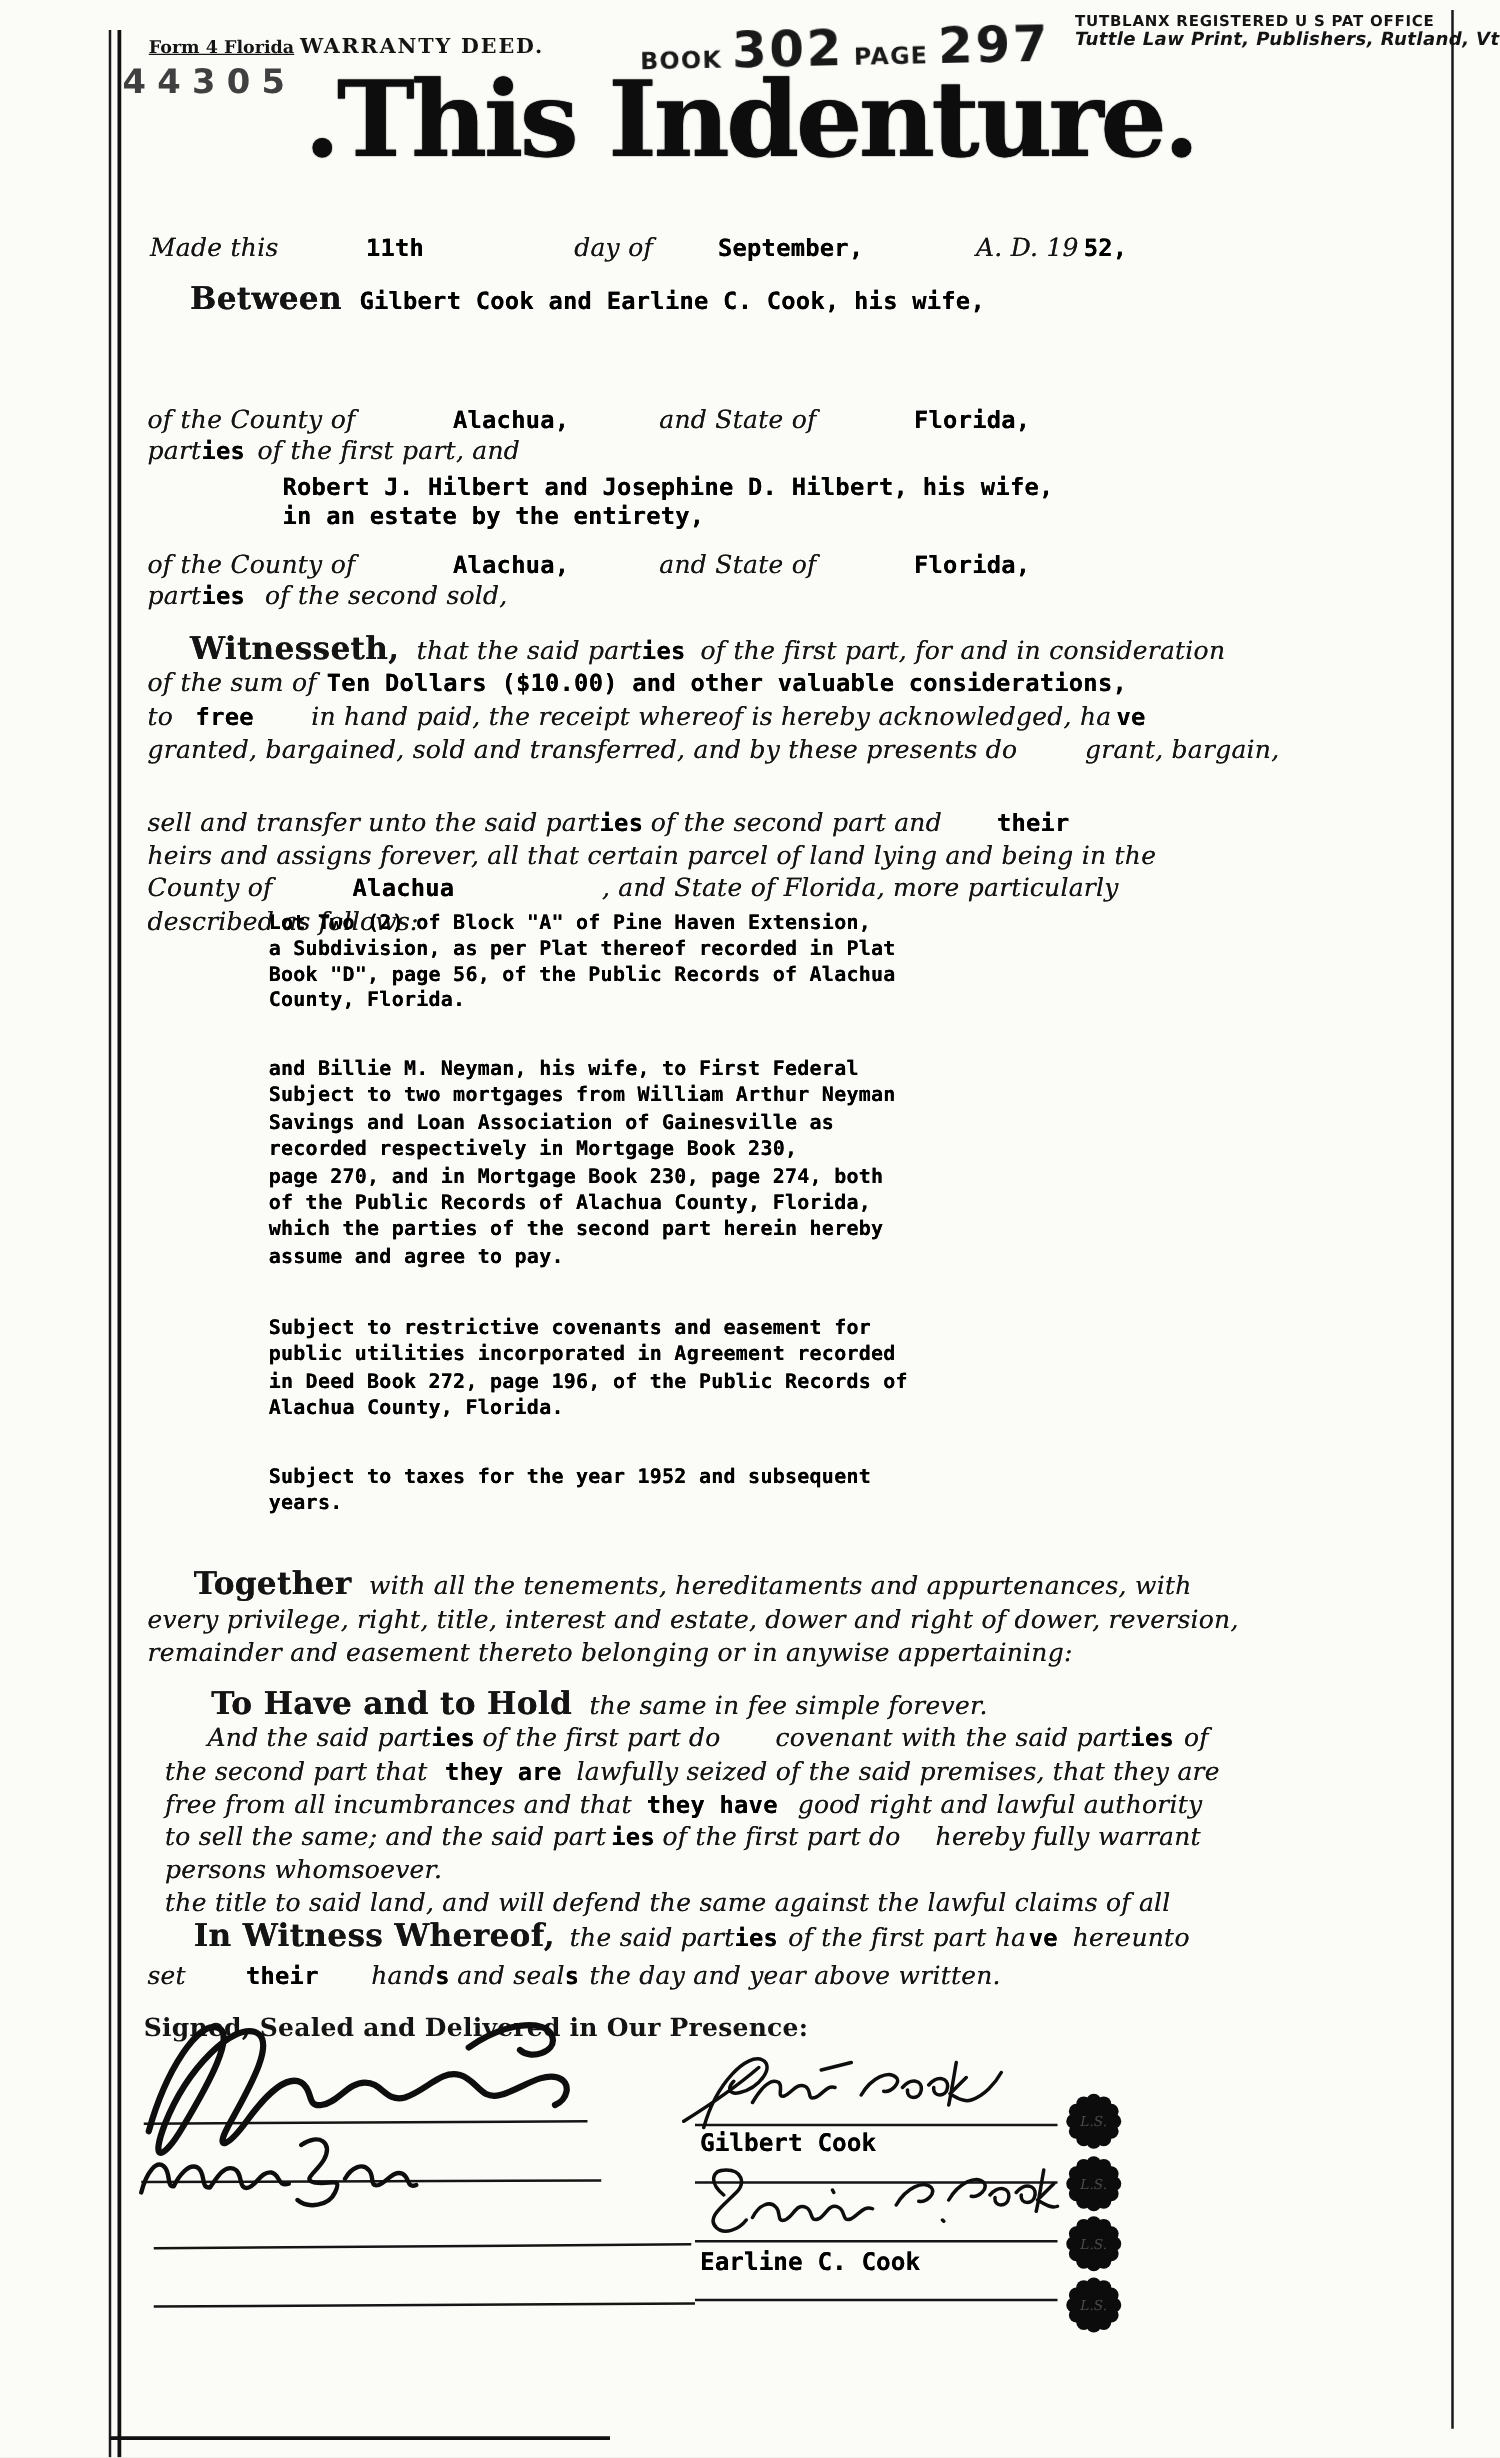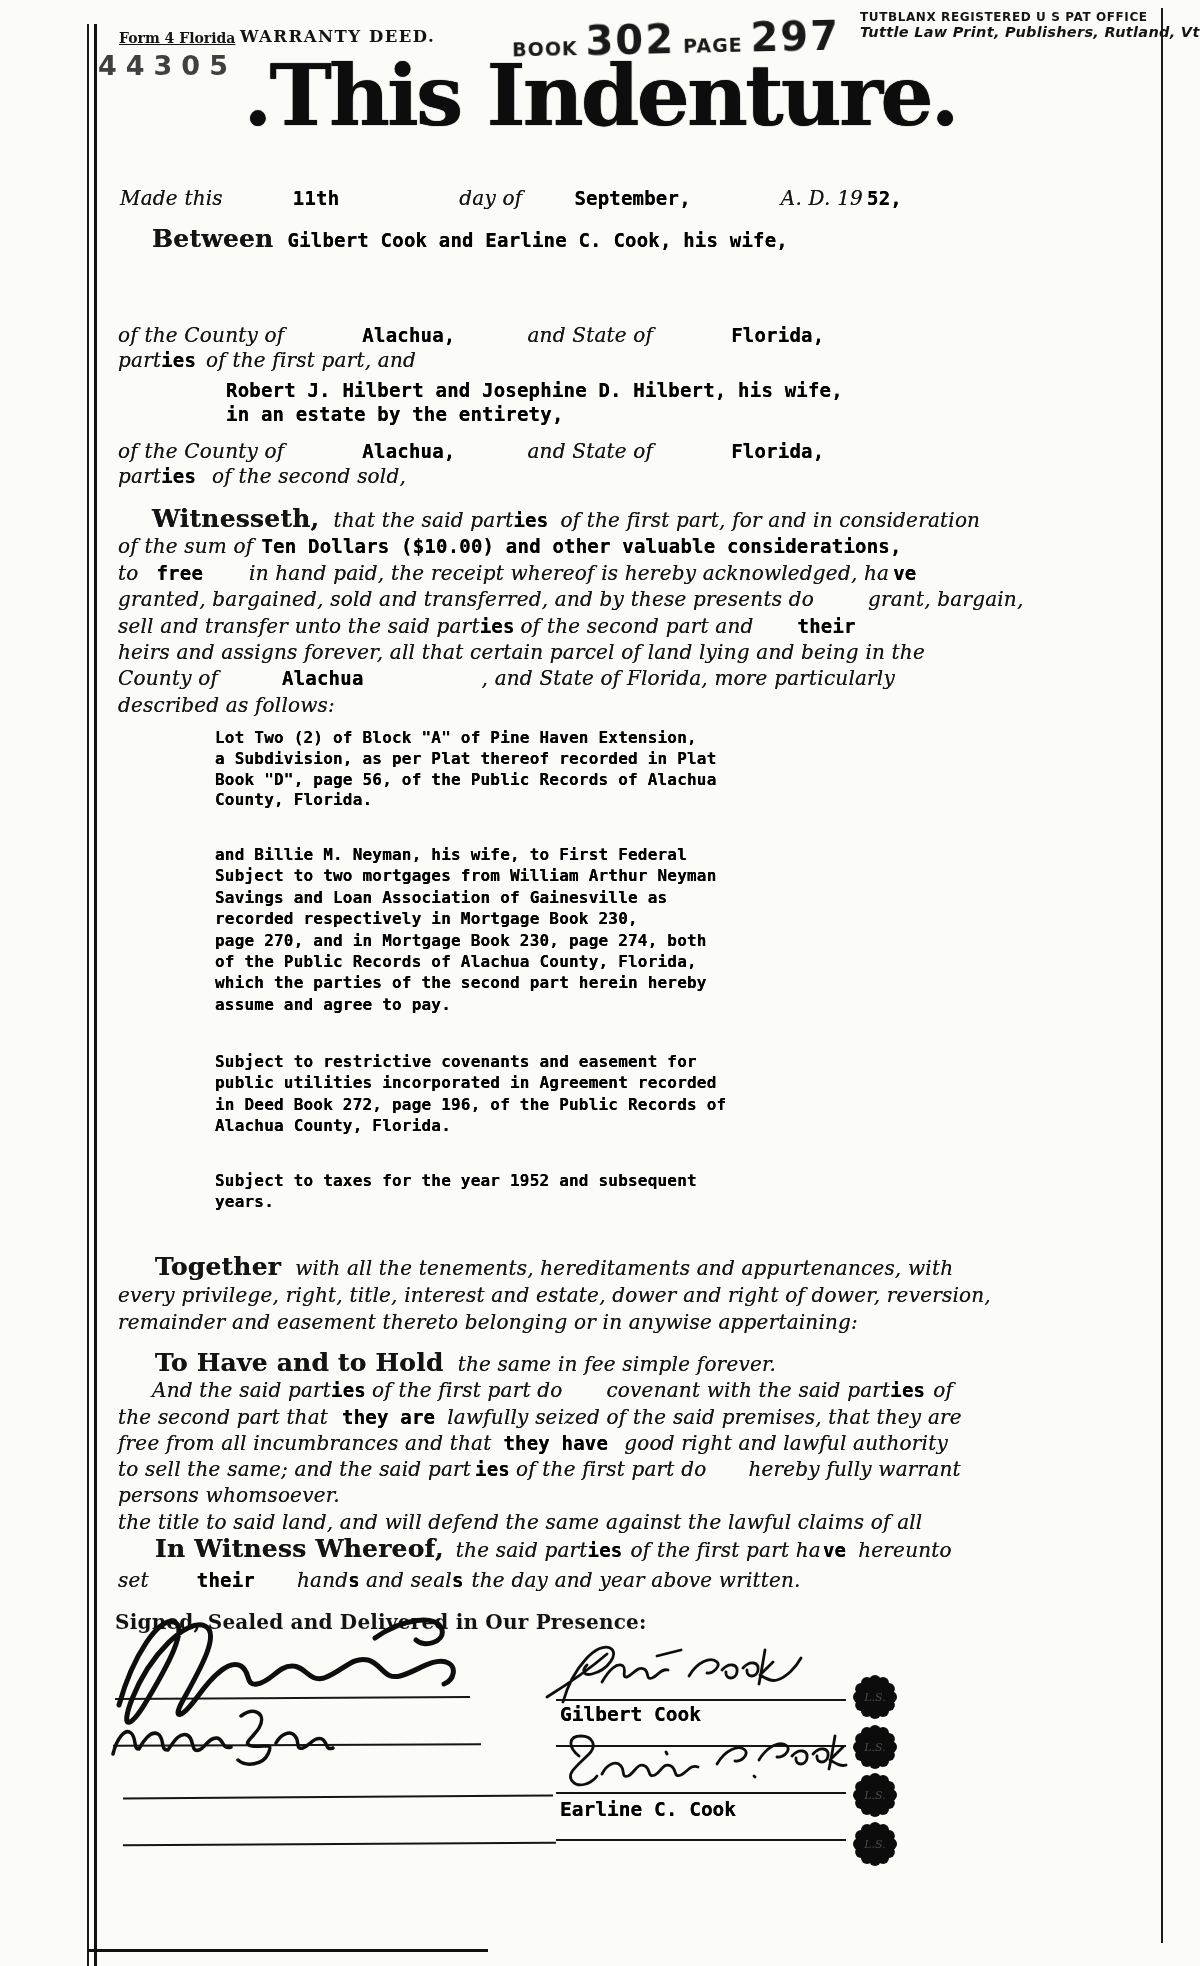--- a/index.html
+++ b/index.html
@@ -44,21 +44,21 @@
   #p-county2{left:118px;top:439px;line-height:23.5px;}
   #p-parties2{left:118px;top:464px;line-height:23.5px;}
   #p-witnesseth{left:118px;top:504px;line-height:24.4px;}
   .desc{position:absolute;white-space:nowrap;}
   .desc .seg-type{font-size:16px;}
   #d-lot{left:215px;top:728px;line-height:20.8px;}
   #d-mort{left:215px;top:844px;line-height:21.4px;}
   #d-cov{left:215px;top:1051px;line-height:21.4px;}
   #d-tax{left:215px;top:1170px;line-height:21.4px;}
   #p-together{left:118px;top:1252px;line-height:26px;}
-  #p-habendum{left:118px;top:1348px;line-height:24.3px;}
+  #p-habendum{left:132px;top:1348px;line-height:24.3px;}
   #p-witness{left:118px;top:1534px;line-height:30px;}
   #attestation{left:115px;top:1610px;font:bold 20px "DejaVu Serif",serif;letter-spacing:.2px;}
   
   .sigline{position:absolute;height:2px;background:#151515;}
   #sig-l1{left:115px;top:1697px;width:355px;transform:rotate(-.3deg);}
   #sig-l2{left:113px;top:1744px;width:368px;transform:rotate(-.2deg);}
   #sig-l3{left:123px;top:1796px;width:430px;transform:rotate(-.4deg);}
   #sig-l4{left:123px;top:1843px;width:433px;transform:rotate(-.3deg);}
   #sig-r1{left:556px;top:1699px;width:290px;}
   #sig-r2{left:556px;top:1745px;width:290px;}
@@ -124,21 +124,21 @@
     </div>
   <div class="para" id="p-parties2">
       <div class="docline"><span class="seg seg-print">part</span><span class="seg seg-type">ies</span><span class="seg seg-print" style="margin-left: 16px;">of the second sold,</span></div>
     </div>
 
   <div class="para" id="p-witnesseth">
       <div class="docline"><span class="seg seg-lead" style="margin-left: 34px;">Witnesseth,</span><span class="seg seg-print" style="margin-left: 14px;">that the said part</span><span class="seg seg-type">ies</span><span class="seg seg-print" style="margin-left: 12px;">of the first part, for and in consideration</span></div>
       <div class="docline"><span class="seg seg-print">of the sum of</span><span class="seg seg-type" style="margin-left: 8px;">Ten Dollars ($10.00) and other valuable considerations,</span></div>
       <div class="docline"><span class="seg seg-print">to</span><span class="seg seg-type" style="margin-left: 18px;">free</span><span class="seg seg-print" style="margin-left: 46px;">in hand paid, the receipt whereof is hereby acknowledged, ha</span><span class="seg seg-type" style="margin-left: 4px;">ve</span></div>
       <div class="docline"><span class="seg seg-print">granted, bargained, sold and transferred, and by these presents do</span><span class="seg seg-print" style="margin-left: 54px;">grant, bargain,</span></div>
-      <div class="docline"><span class="seg seg-print">sell and transfer unto the said part</span><span class="seg seg-type">ies</span><span class="seg seg-print" style="margin-left: 6px;">of the second part and</span><span class="seg seg-type" style="margin-left: 44px;">their</span></div>
+      <div class="docline"><span class="seg seg-print">sell and transfer unto the said part</span><span class="seg seg-type">ies</span><span class="seg seg-print" style="margin-left: 6px; margin-top: 32px;">of the second part and</span><span class="seg seg-type" style="margin-left: 44px;">their</span></div>
       <div class="docline"><span class="seg seg-print">heirs and assigns forever, all that certain parcel of land lying and being in the</span></div>
       <div class="docline"><span class="seg seg-print">County of</span><span class="seg seg-type" style="margin-left: 64px;">Alachua</span><span class="seg seg-print" style="margin-left: 118px;">, and State of Florida, more particularly</span></div>
       <div class="docline"><span class="seg seg-print">described as follows:</span></div>
     </div>
 
   <div class="desc" id="d-lot">
       <div class="docline"><span class="seg seg-type">Lot Two (2) of Block "A" of Pine Haven Extension,</span></div>
       <div class="docline"><span class="seg seg-type">a Subdivision, as per Plat thereof recorded in Plat</span></div>
       <div class="docline"><span class="seg seg-type">Book "D", page 56, of the Public Records of Alachua</span></div>
       <div class="docline"><span class="seg seg-type">County, Florida.</span></div>
@@ -167,21 +167,21 @@
   <div class="para" id="p-together">
       <div class="docline"><span class="seg seg-lead" style="margin-left: 37px;">Together</span><span class="seg seg-print" style="margin-left: 14px;">with all the tenements, hereditaments and appurtenances, with</span></div>
       <div class="docline"><span class="seg seg-print">every privilege, right, title, interest and estate, dower and right of dower, reversion,</span></div>
       <div class="docline"><span class="seg seg-print">remainder and easement thereto belonging or in anywise appertaining:</span></div>
     </div>
   <div class="para" id="p-habendum">
       <div class="docline"><span class="seg seg-lead" style="margin-left: 37px;">To Have and to Hold</span><span class="seg seg-print" style="margin-left: 14px;">the same in fee simple forever.</span></div>
       <div class="docline"><span class="seg seg-print" style="margin-left: 34px;">And the said part</span><span class="seg seg-type">ies</span><span class="seg seg-print" style="margin-left: 6px;">of the first part do</span><span class="seg seg-print" style="margin-left: 44px;">covenant with the said part</span><span class="seg seg-type">ies</span><span class="seg seg-print" style="margin-left: 8px;">of</span></div>
       <div class="docline"><span class="seg seg-print">the second part that</span><span class="seg seg-type" style="margin-left: 14px;">they are</span><span class="seg seg-print" style="margin-left: 12px;">lawfully seized of the said premises, that they are</span></div>
       <div class="docline"><span class="seg seg-print">free from all incumbrances and that</span><span class="seg seg-type" style="margin-left: 12px;">they have</span><span class="seg seg-print" style="margin-left: 16px;">good right and lawful authority</span></div>
-      <div class="docline"><span class="seg seg-print">to sell the same; and the said part</span><span class="seg seg-type" style="margin-left: 4px;">ies</span><span class="seg seg-print" style="margin-left: 6px;">of the first part do</span><span class="seg seg-print" style="margin-left: 42px;">hereby fully warrant</span></div>
+      <div class="docline"><span class="seg seg-print">to sell the same; and the said part</span><span class="seg seg-type" style="margin-left: 4px;">ies</span><span class="seg seg-print" style="margin-left: 6px;">of the first part do</span><span class="seg seg-print" style="margin-left: 28px;">hereby fully warrant</span></div>
       <div class="docline"><span class="seg seg-print">persons whomsoever.</span></div>
       <div class="docline"><span class="seg seg-print">the title to said land, and will defend the same against the lawful claims of all</span></div>
     </div>
   <div class="para" id="p-witness">
       <div class="docline"><span class="seg seg-lead" style="margin-left: 37px;">In Witness Whereof,</span><span class="seg seg-print" style="margin-left: 12px;">the said part</span><span class="seg seg-type">ies</span><span class="seg seg-print" style="margin-left: 8px;">of the first part ha</span><span class="seg seg-type" style="margin-left: 2px;">ve</span><span class="seg seg-print" style="margin-left: 12px;">hereunto</span></div>
       <div class="docline"><span class="seg seg-print">set</span><span class="seg seg-type" style="margin-left: 48px;">their</span><span class="seg seg-print" style="margin-left: 42px;">hand</span><span class="seg seg-type">s</span><span class="seg seg-print" style="margin-left: 6px;">and seal</span><span class="seg seg-type">s</span><span class="seg seg-print" style="margin-left: 8px;">the day and year above written.</span></div>
     </div>
 
   <div class="abs" id="attestation">Signed, Sealed and Delivered in Our Presence:</div>
 

